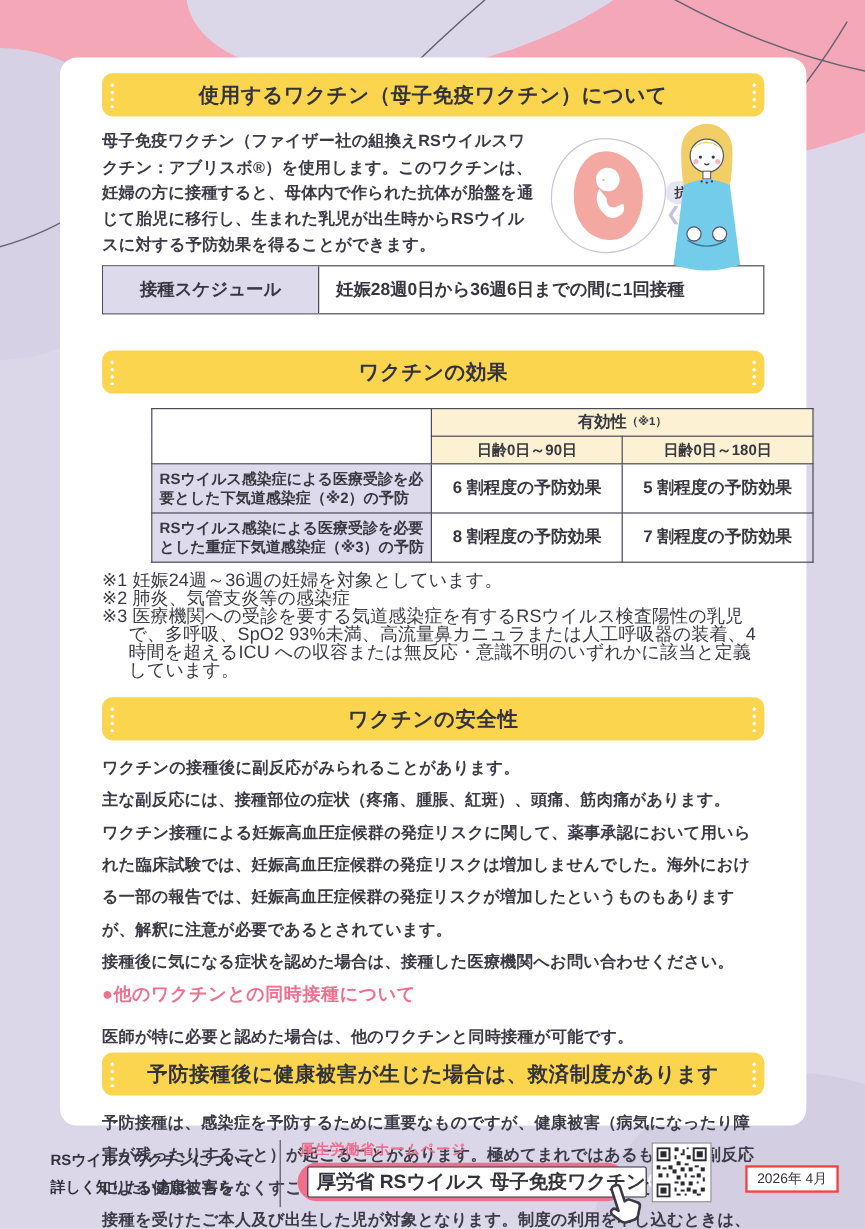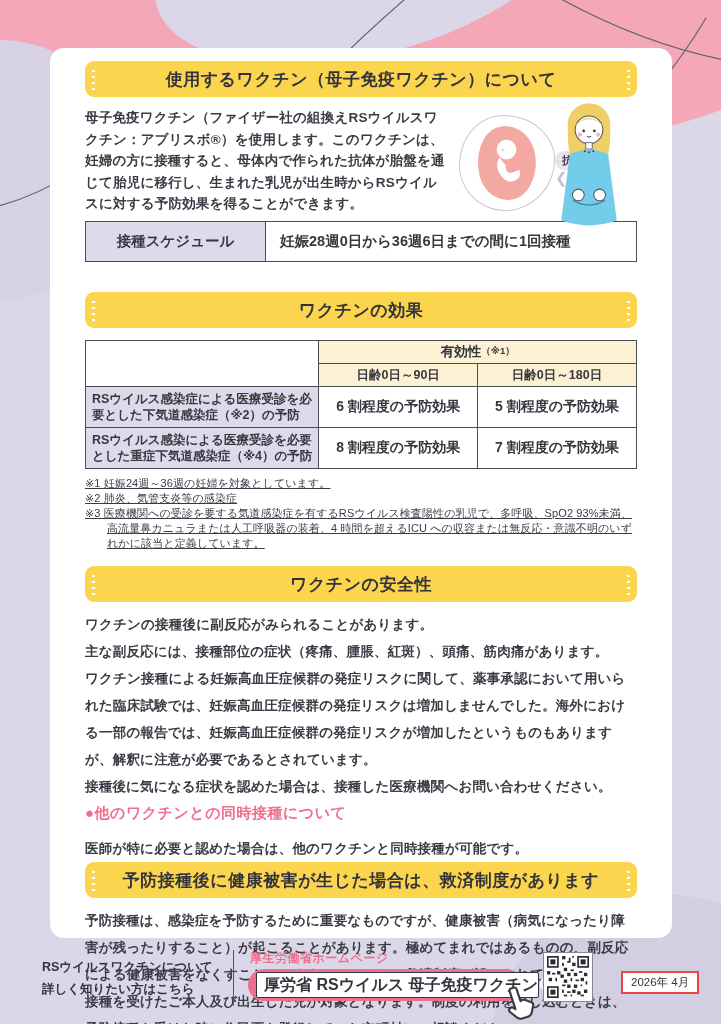--- a/index.html
+++ b/index.html
@@ -66,31 +66,31 @@
   .woman { position:absolute; right:-2px; top:-6px; }
   
   .schedule { display:flex; margin-top:4px; border:1.5px solid #4B4B58; height:41px; }
   .schedule .s-label {
     width:180px; background:#DDDAEC; border-right:1.5px solid #4B4B58;
     display:flex; align-items:center; justify-content:center;
     font-size:14.5px; font-weight:bold;
   }
   .schedule .s-value { flex:1; display:flex; align-items:center; padding-left:14px; font-size:14.5px; font-weight:bold; }
   
-  table.effects { margin-top:12px; width:100%; border-collapse:collapse; }
+  table.effects { margin-top:12px; width:100%; border-collapse:collapse;margin-left:41px; }
   table.effects td, table.effects th { border:1.5px solid #4B4B58; }
   table.effects .corner { width:245px; border:1.5px solid #4B4B58; background:#fff; }
   table.effects th.group { background:#FCF2D3; font-size:13.5px; height:23px; font-weight:bold; }
   table.effects th.group .sup { font-size:9.5px; vertical-align:2px; font-weight:bold; }
   table.effects th.sub { background:#FCF2D3; font-size:12.5px; height:23px; font-weight:bold; width:168px; }
   table.effects td.rlabel { background:#DDDAEC; font-size:12.5px; font-weight:bold; padding:4px 6px; line-height:16px; height:33px; }
   table.effects td.val { text-align:center; font-size:14px; font-weight:bold; }
   
   .notes { margin-top:7px; }
-  .note { font-size:11px; line-height:15px; color:#3B3B46; padding-left:22px; text-indent:-22px; letter-spacing:.1px;text-decoration:underline; }
+  .note { font-size:15px; line-height:15px; color:#3B3B46; padding-left:22px; text-indent:-22px; letter-spacing:.1px; }
   
   .mt-safety { margin-top:15px; }
   .body-text { margin-top:9px; font-size:13.5px; line-height:27px; font-weight:bold; letter-spacing:.2px; color:#3B3B46; }
   .pink-sub { margin-top:4px; font-size:15px; font-weight:bold; color:#EE6F8E; letter-spacing:.5px; }
   .mt-relief { }
   
   .footer { position:absolute; z-index:1; left:0; top:944px; width:721px; height:80px; }
   .f-info { position:absolute; left:42px; top:12px; font-size:12.5px; font-weight:bold; line-height:22px; color:#33333C; }
   .f-divider { position:absolute; left:233px; top:6px; width:0; height:56px; border-left:1.5px solid #55555F; }
   .f-home { position:absolute; left:250px; top:6px; font-size:12px; font-weight:bold; color:#EE6F8E; letter-spacing:.5px; }
@@ -193,21 +193,21 @@
     <tr>
       <th class="sub">日齢0日～90日</th>
       <th class="sub">日齢0日～180日</th>
     </tr>
     <tr>
       <td class="rlabel">RSウイルス感染症による医療受診を必要とした下気道感染症（※2）の予防</td>
       <td class="val">6 割程度の予防効果</td>
       <td class="val">5 割程度の予防効果</td>
     </tr>
     <tr>
-      <td class="rlabel">RSウイルス感染による医療受診を必要とした重症下気道感染症（※4）の予防</td>
+      <td class="rlabel">RSウイルス感染による医療受診を必要とした重症下気道感染症（※3）の予防</td>
       <td class="val">8 割程度の予防効果</td>
       <td class="val">7 割程度の予防効果</td>
     </tr>
   </tbody>
     </table>
 
   <div class="notes">
     <div class="note">※1 妊娠24週～36週の妊婦を対象としています。</div>
     <div class="note">※2 肺炎、気管支炎等の感染症</div>
     <div class="note">※3 医療機関への受診を要する気道感染症を有するRSウイルス検査陽性の乳児で、多呼吸、SpO2 93%未満、高流量鼻カニュラまたは人工呼吸器の装着、4 時間を超えるICU への収容または無反応・意識不明のいずれかに該当と定義しています。</div>

